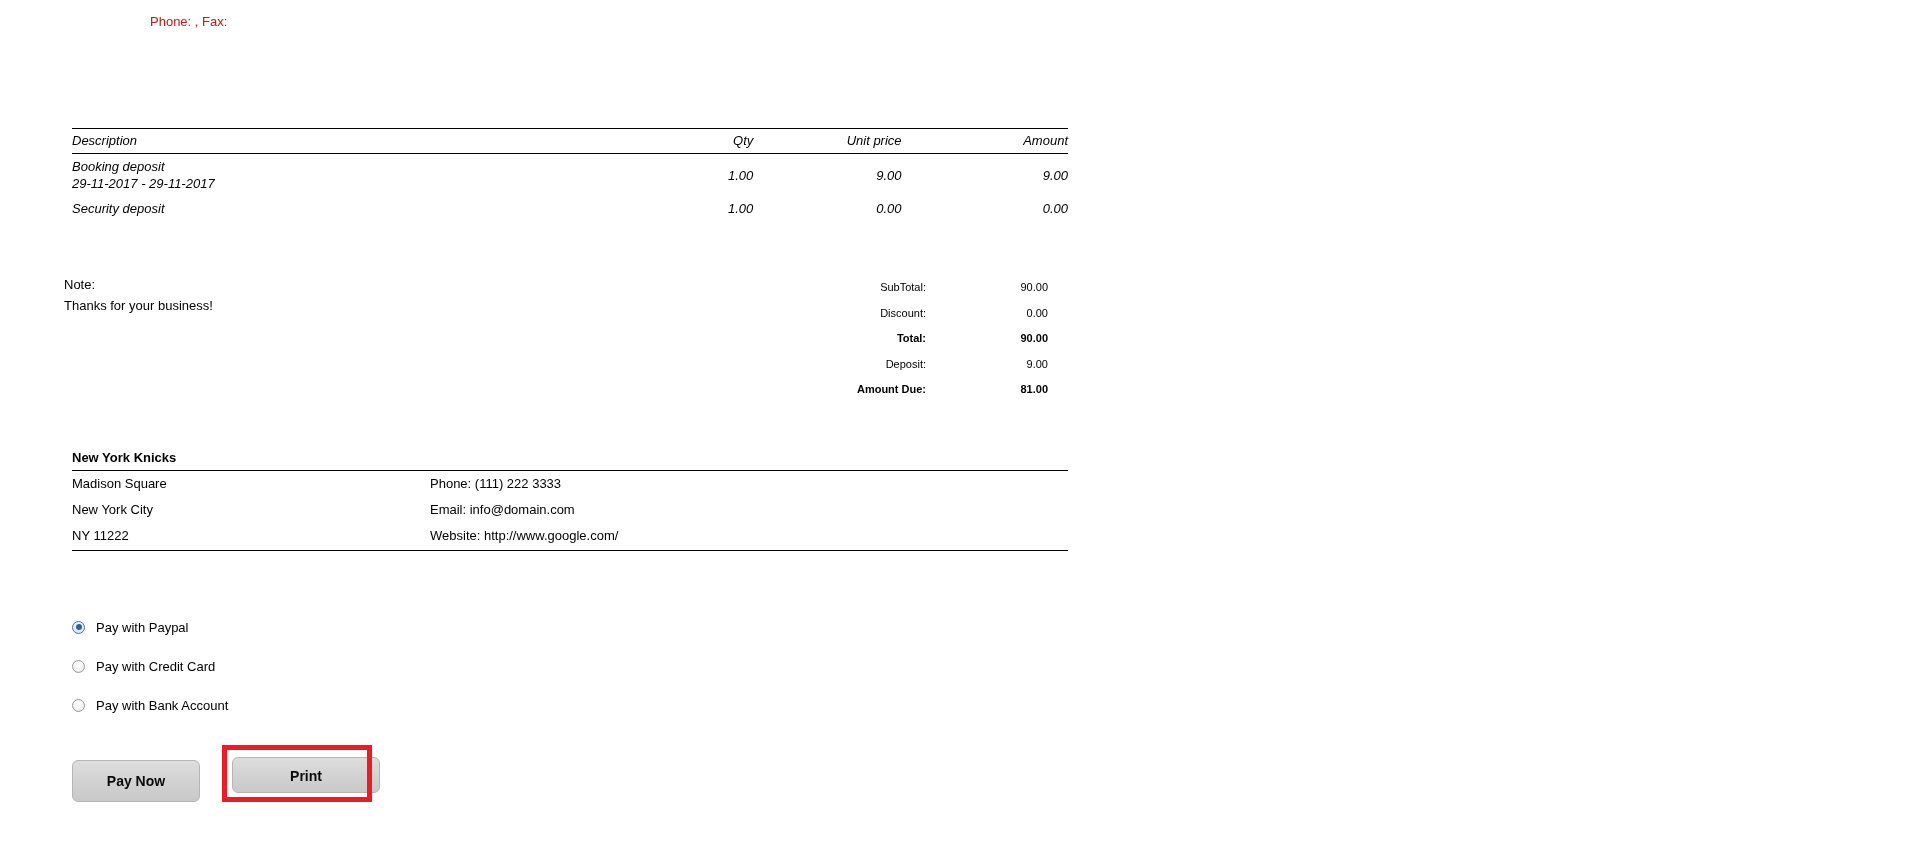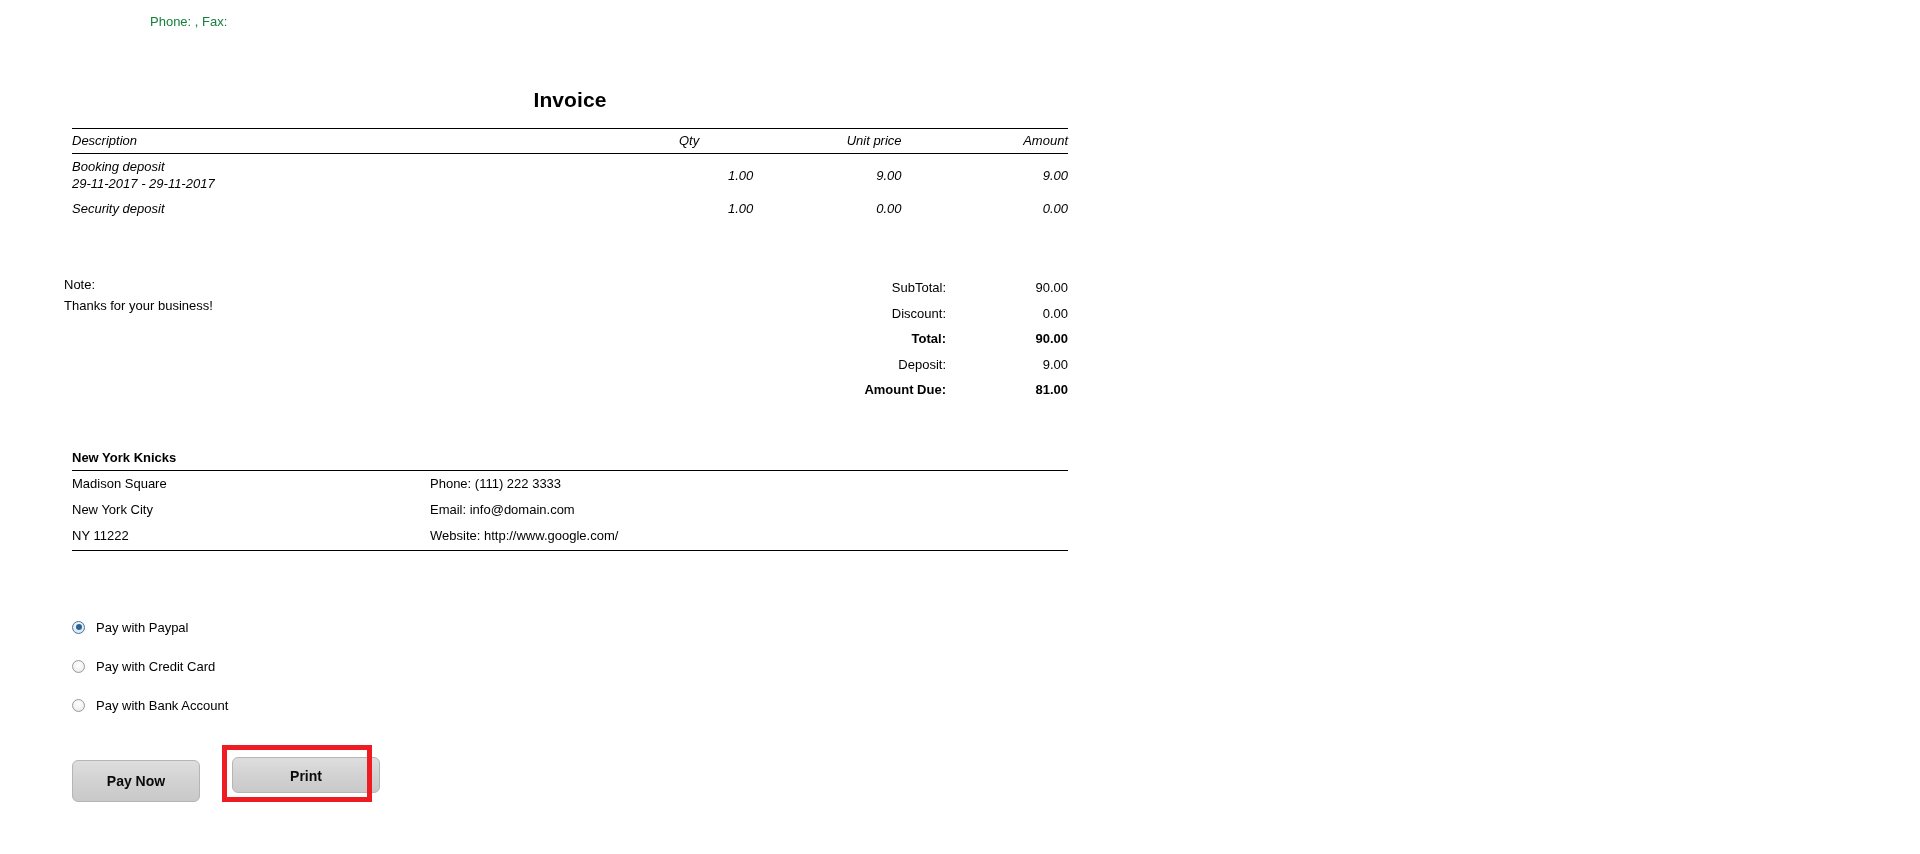--- a/index.html
+++ b/index.html
@@ -23,21 +23,21 @@
     width: 1920px;
     height: 854px;
   }
 
   
   .header-contact {
     position: absolute;
     left: 150px;
     top: 14px;
     font-size: 13px;
-    color: #15803d;
+    color: #b91c1c;
     white-space: pre;
   }
 
   
   .invoice-title {
     position: absolute;
     left: 72px;
     top: 88px;
     width: 996px;
     text-align: center;
@@ -57,21 +57,21 @@
     font-style: italic;
   }
   .items-table thead th {
     font-weight: normal;
     padding: 4px 0 5px 0;
     border-top: 1.3px solid #000;
     border-bottom: 1.3px solid #000;
     font-size: 13px;
   }
   .items-table th.col-desc { text-align: left; width: 560px; }
-  .items-table th.col-qty  { text-align: center; width: 130px; }
+  .items-table th.col-qty  { text-align: right; width: 130px; }
   .items-table th.col-unit { text-align: right; width: 150px; padding-right: 12px;}
   .items-table th.col-amt  { text-align: right; width: 156px; }
 
   .items-table tbody td {
     padding: 4px 0 3px 0;
     vertical-align: middle;
     font-size: 13px;
     line-height: 1.33;
   }
   .items-table td.col-desc { text-align: left; }
@@ -86,24 +86,24 @@
     left: 64px;
     top: 275px;
     font-size: 13px;
     line-height: 1.58;
   }
   .note-line { display: block; }
 
   
   .totals {
     position: absolute;
-    left: 640px;
+    left: 620px;
     top: 275px;
     width: 428px;
-    font-size: 13px;
+    font-size: 11px;
   }
   .totals-row {
     display: flex;
     justify-content: flex-end;
     align-items: baseline;
     line-height: 25.5px;
   }
   .totals-label {
     text-align: right;
     width: 290px;
@@ -224,21 +224,20 @@
     pointer-events: none;
   }
 </style>
 </head>
 <body>
 
 <div class="page">
 
   <div class="header-contact">Phone: , Fax:</div>
 
-  <div class="invoice-title">Invoice</div>
 
   <table class="items-table">
     <thead>
       <tr>
         <th class="col-desc">Description</th>
         <th class="col-qty">Qty</th>
         <th class="col-unit">Unit price</th>
         <th class="col-amt">Amount</th>
       </tr>
     </thead>

